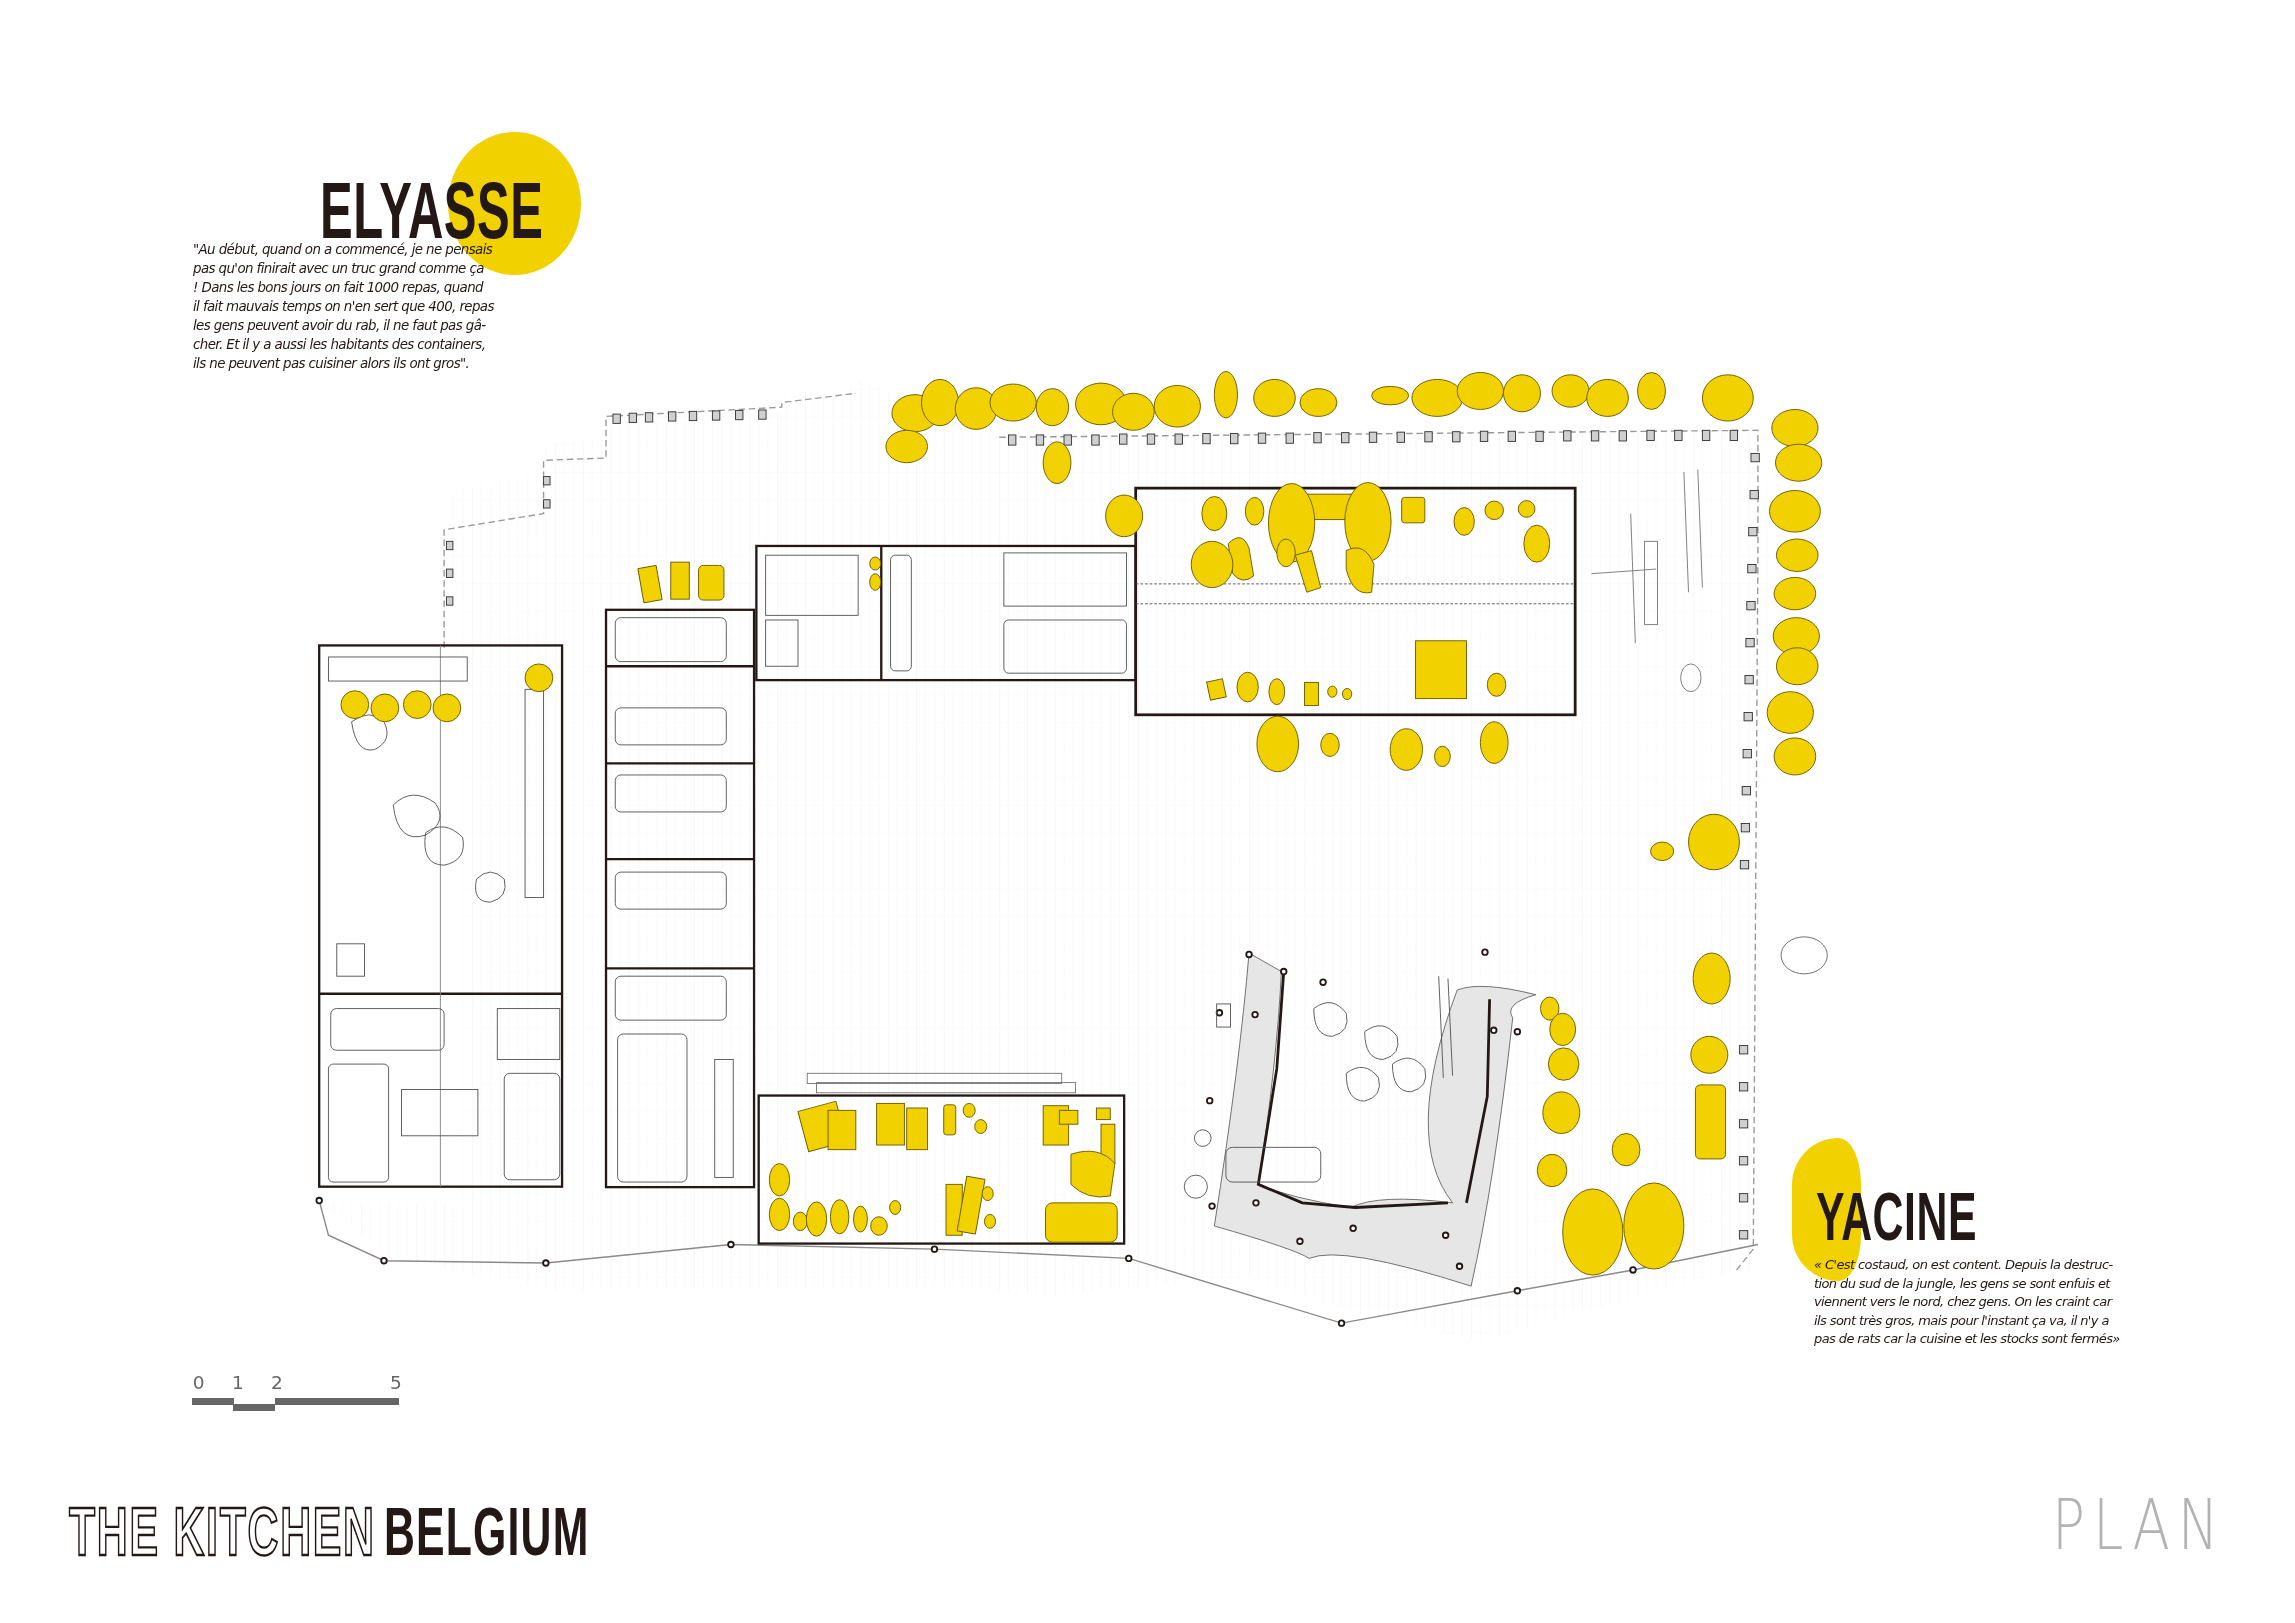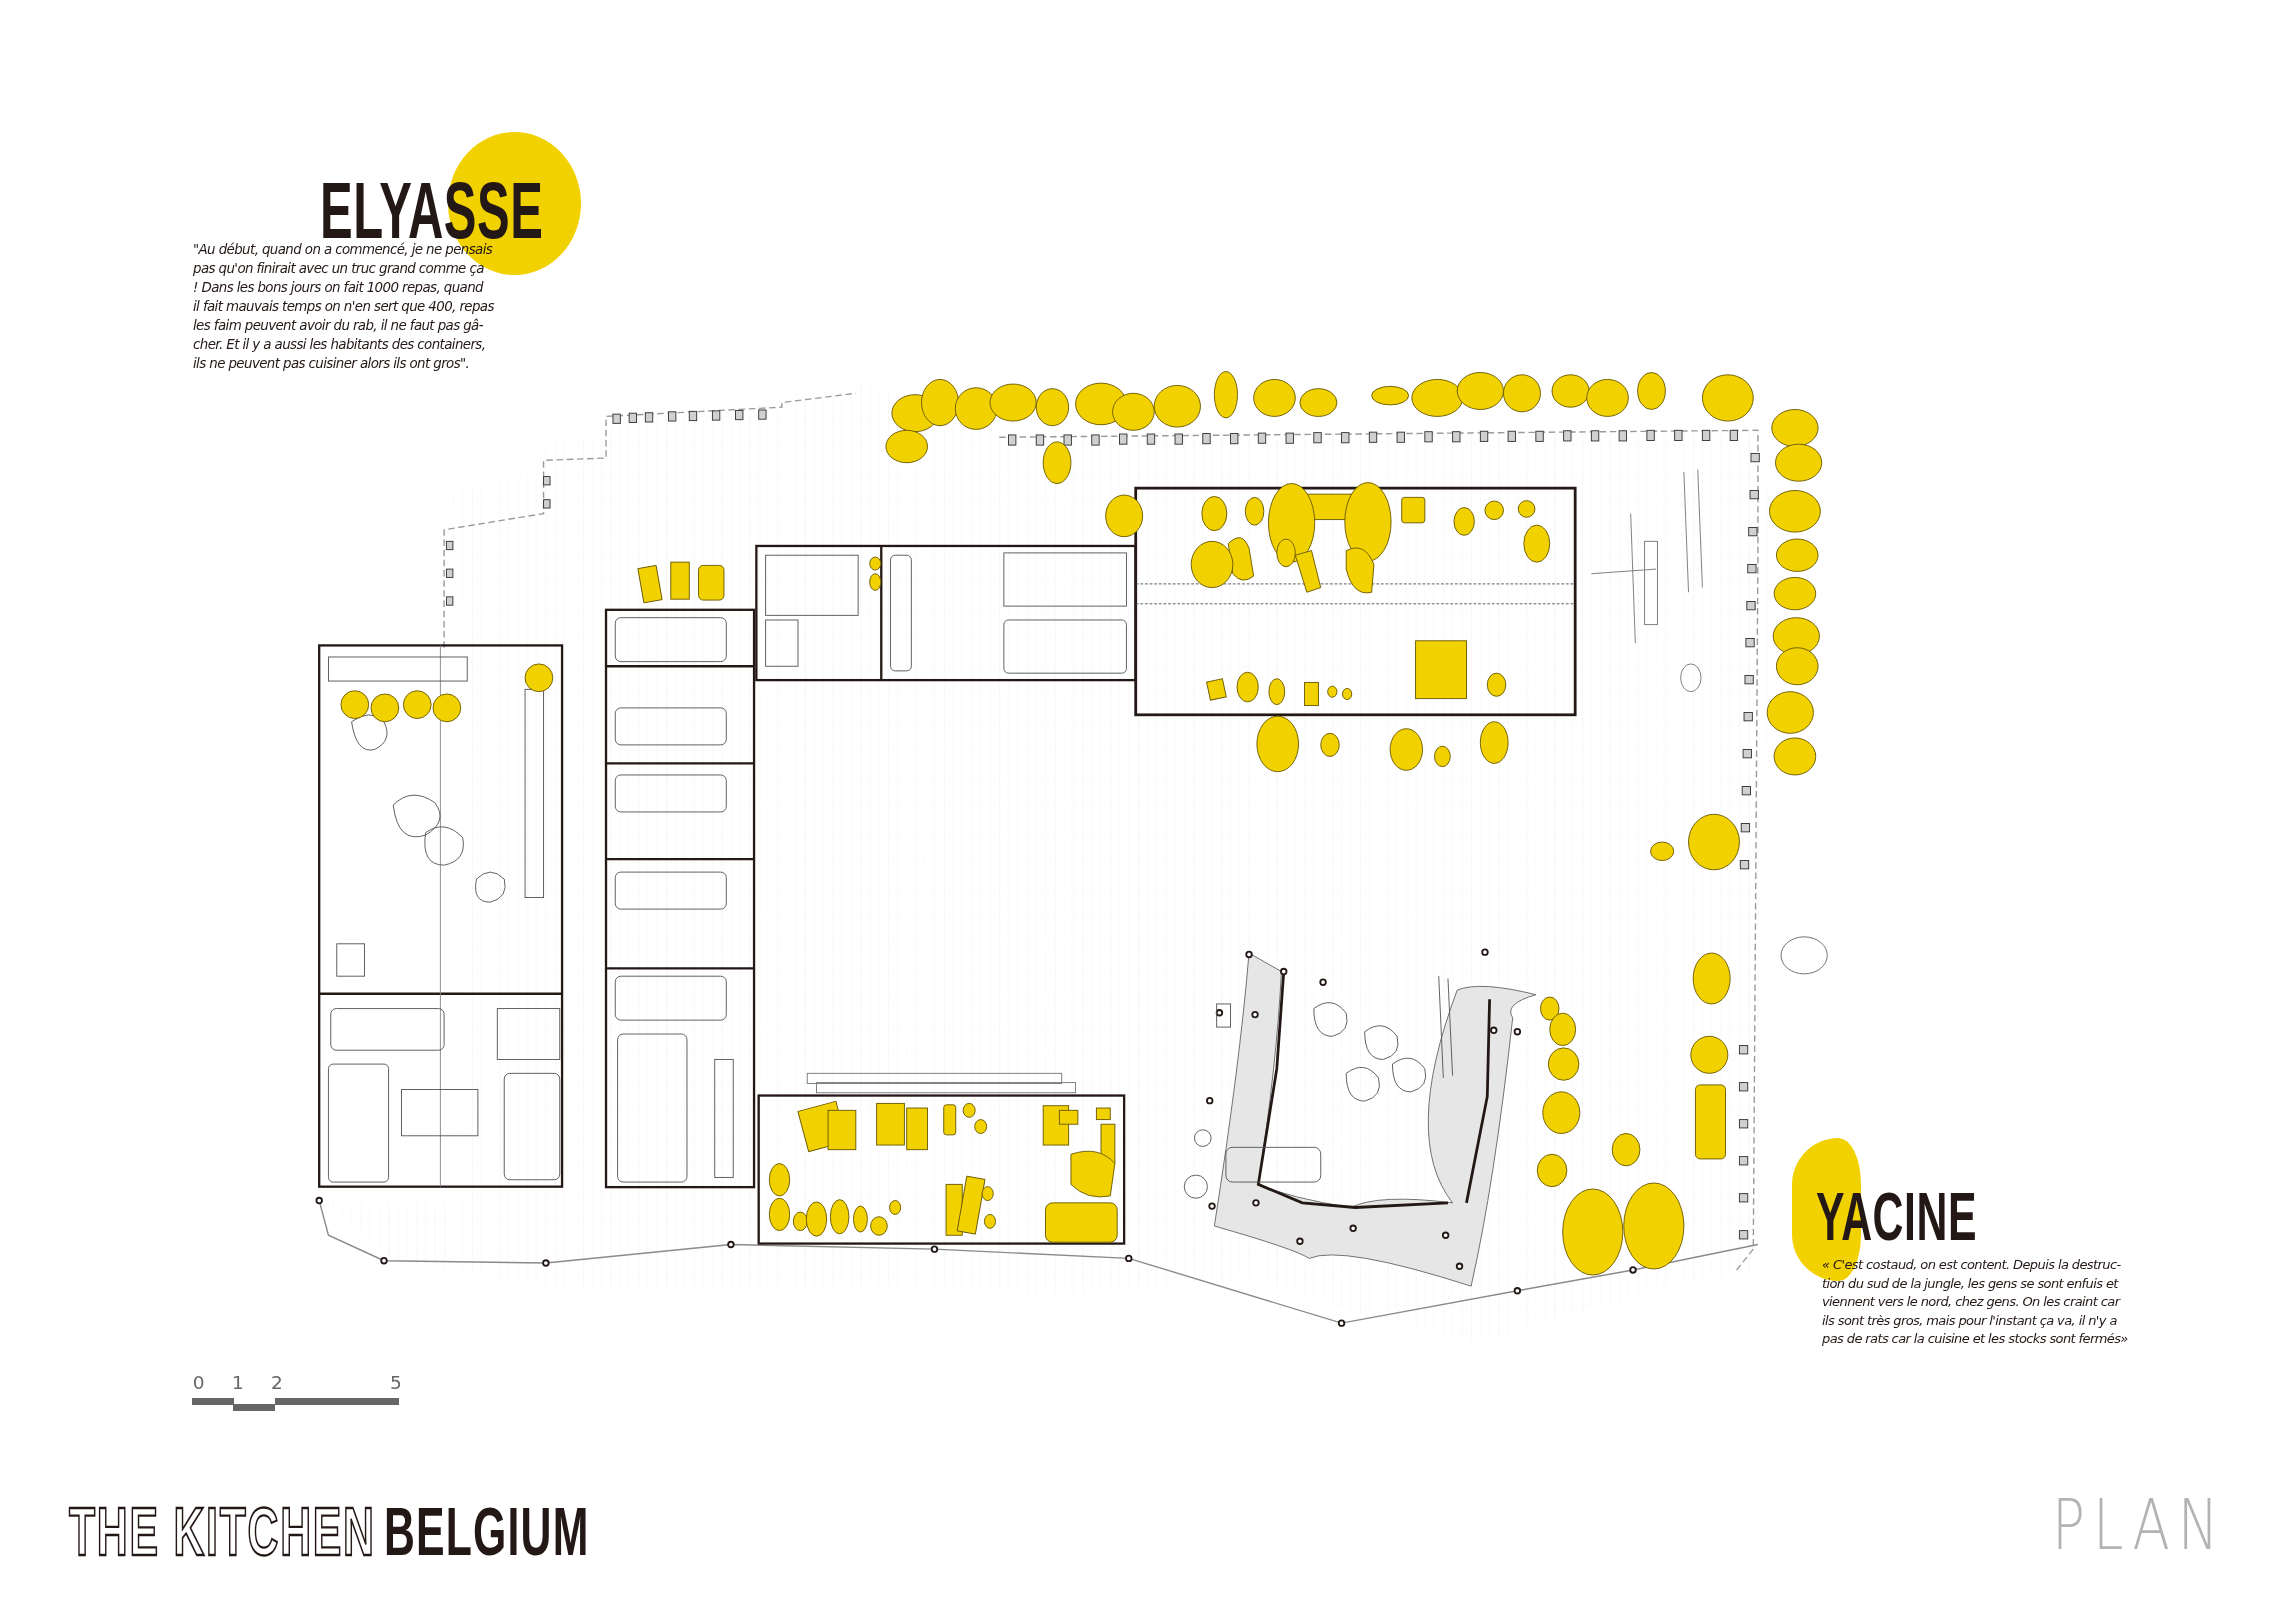--- a/index.html
+++ b/index.html
@@ -350,28 +350,28 @@
   </g>
 </svg>
 
 <div class="circle" style="left:448px; top:132px; width:133px; height:143px;"></div>
 <div class="abs persona-name" style="left:320px; top:171px; font-size:79px;">ELYASSE</div>
 <div class="abs quote" style="left:193px; top:240px; width:345px;">
   <div>"Au début, quand on a commencé, je ne pensais</div>
   <div>pas qu'on finirait avec un truc grand comme ça</div>
   <div>! Dans les bons jours on fait 1000 repas, quand</div>
   <div>il fait mauvais temps on n'en sert que 400, repas</div>
-  <div>les faim peuvent avoir du rab, il ne faut pas gâ-</div>
+  <div>les gens peuvent avoir du rab, il ne faut pas gâ-</div>
   <div>cher. Et il y a aussi les habitants  des containers,</div>
   <div>ils  ne  peuvent  pas  cuisiner  alors  ils  ont  gros".</div>
 </div>
 
 <div class="circle" style="left:1792px; top:1138px; width:69px; height:143px; border-radius:72px 50% 50% 72px / 72px 50% 50% 72px;"></div>
 <div class="abs persona-name" style="left:1816px; top:1182px; font-size:69px;">YACINE</div>
-<div class="abs quote" style="left:1814px; top:1256px; width:363px; font-size:13px; line-height:18.5px;margin-left:8px;">
+<div class="abs quote" style="left:1814px; top:1256px; width:363px; font-size:13px; line-height:18.5px;">
   <div>« C'est costaud, on est content. Depuis la destruc-</div>
   <div>tion du sud de la jungle, les gens se sont enfuis et</div>
   <div>viennent vers le nord, chez gens. On les craint car</div>
   <div>ils sont très gros, mais pour l'instant ça va, il n'y a</div>
   <div>pas de rats car la cuisine et les stocks sont fermés»</div>
 </div>
 
 <div class="abs" style="left:176px; top:1370px; width:324px; height:42px;">
   <span class="abs scale-num" style="left:16.7px; top:3.7px;">0</span>
   <span class="abs scale-num" style="left:56px; top:3.7px;">1</span>

